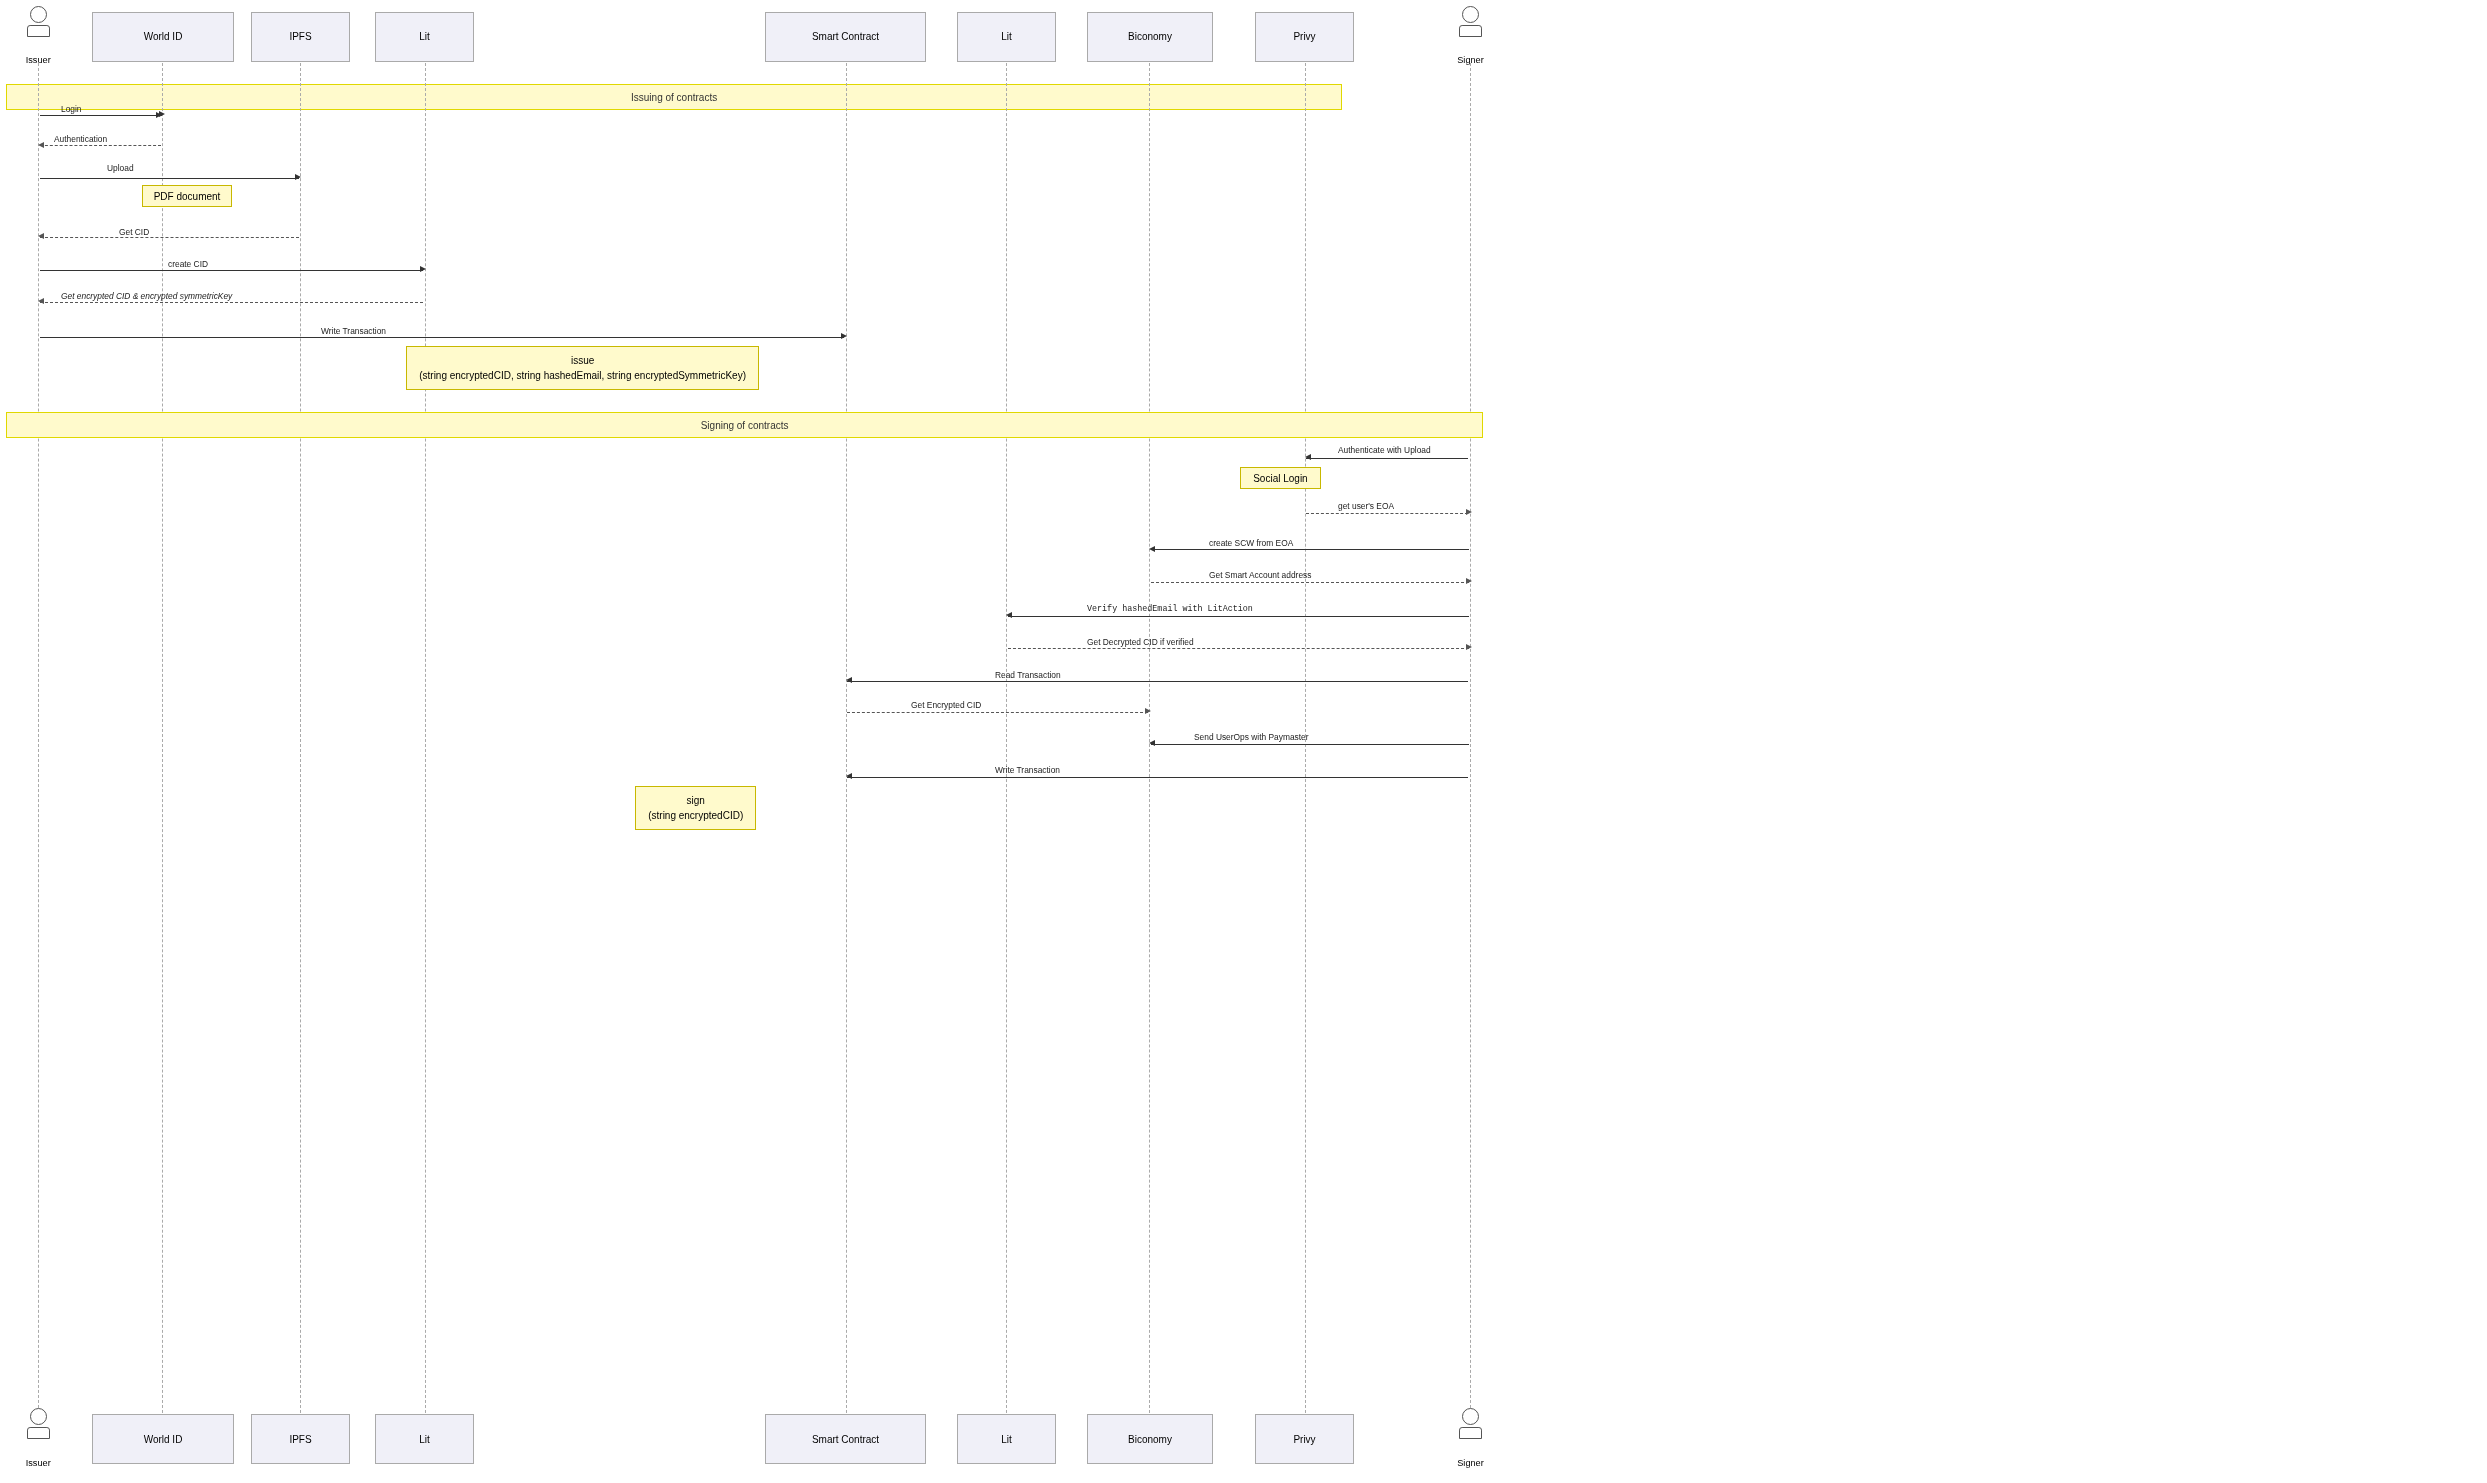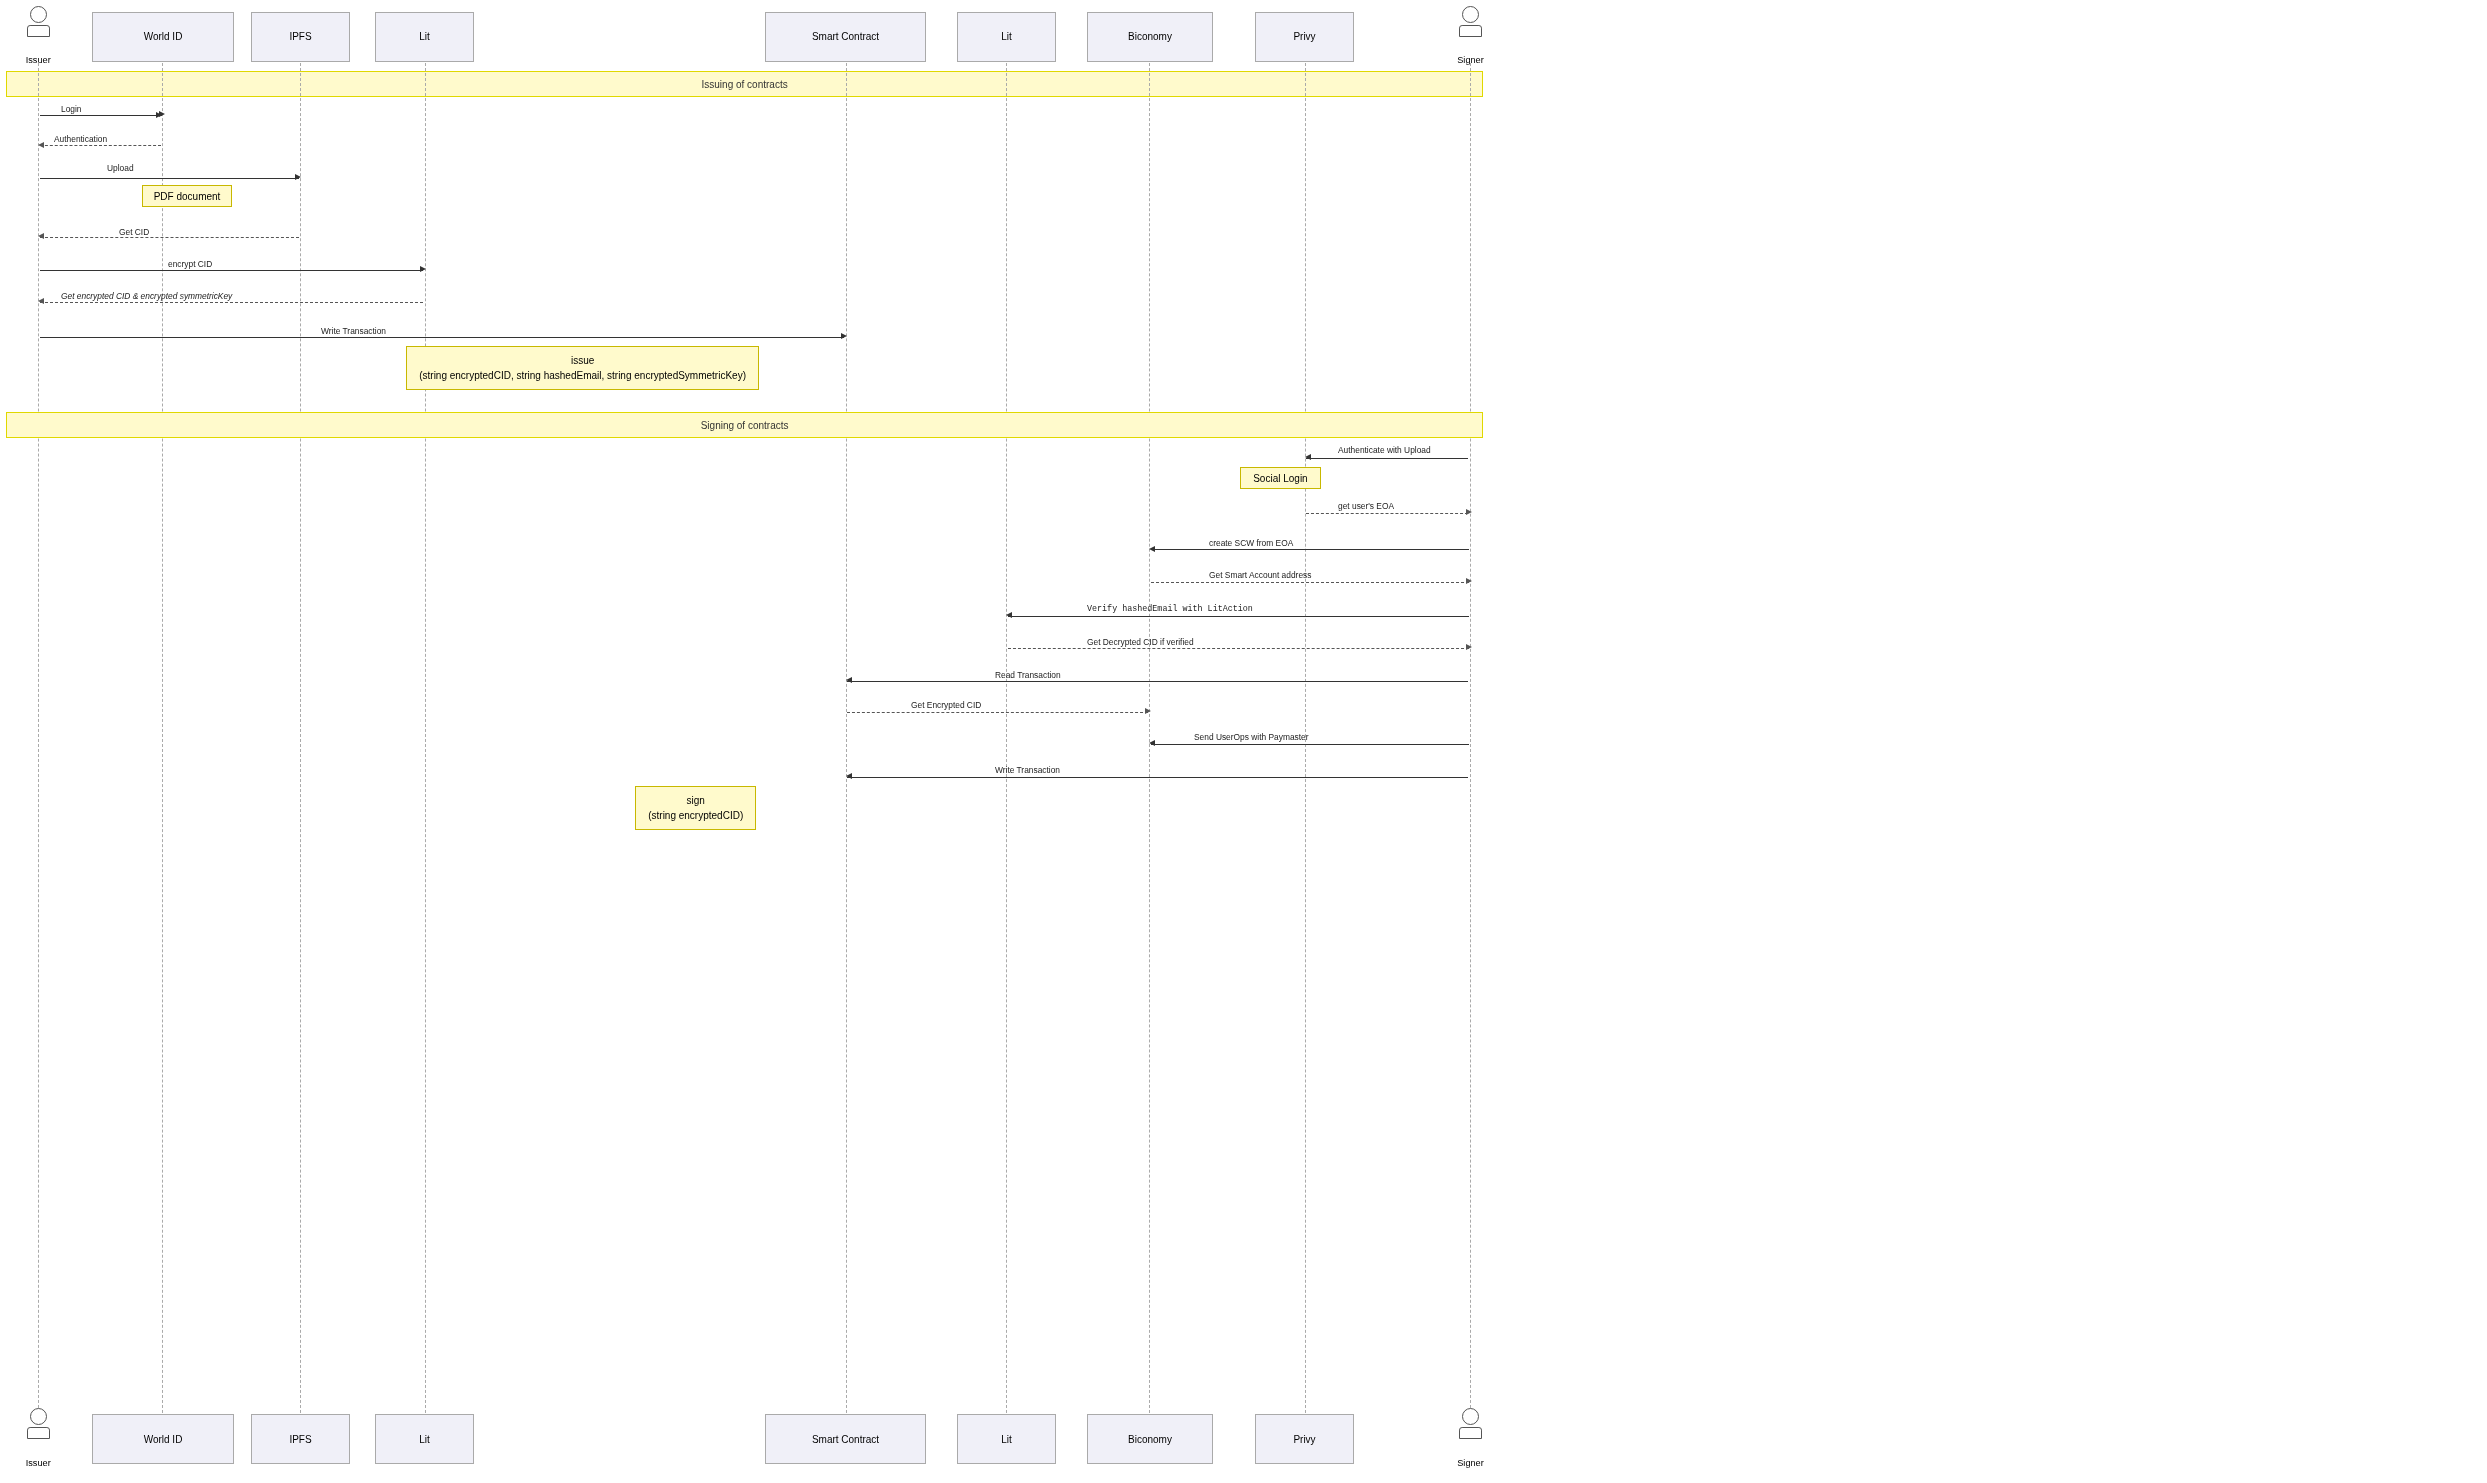--- a/index.html
+++ b/index.html
@@ -124,21 +124,21 @@
   <div class="actor-box" style="left:1255px;top:11.5px;width:99px;height:50px;display:flex;align-items:center;justify-content:center;">
     <span style="font-size:10px;">Privy</span>
   </div>
 
   <div style="position:absolute; left:1440px; top:6.1px; text-align:center; width:61px;">
     <div class="person-head" style="width:17px;height:17px;border-radius:50%;border:1.5px solid #555;background:#fff;margin:0 auto;"></div>
     <div class="person-body" style="width:23px;height:12.2px;border:1.5px solid #555;border-radius:3.1px 3.1px 0 0;background:#fff;margin:1.5px auto 0;"></div>
   </div>
   <div style="position:absolute;left:1440px;top:55px;width:61px;text-align:center;font-size:9.2px;">Signer</div>
 
-  <div class="section-banner" style="left:6.1px;top:71px;width:1477px;height:26px;">
+  <div class="section-banner" style="left:6.1px;top:84px;width:1336px;height:26px;">
     <span style="font-size:10px;">Issuing of contracts</span>
   </div>
 
   <div class="lifeline" style="left:38px;top:63px;height:1355px;"></div>
 
   <div class="lifeline" style="left:162px;top:63px;height:1355px;"></div>
 
   <div class="lifeline" style="left:300px;top:63px;height:1355px;"></div>
 
   <div class="lifeline" style="left:425px;top:63px;height:1355px;"></div>
@@ -170,21 +170,21 @@
   <div class="note-box" style="left:142px;top:185px;padding:4.6px 10.7px;">
     <span>PDF document</span>
   </div>
 
   <div style="position:absolute;left:40px;top:237px;width:259px;height:0.8px;border-top:0.8px dashed #555;"></div>
   <div style="position:absolute;left:38px;top:233px;border-top:3.8px solid transparent;border-bottom:3.8px solid transparent;border-right:6.1px solid #555;"></div>
   <div class="arrow-label" style="left:119px;top:227px;">Get CID</div>
 
   <div style="position:absolute;left:40px;top:270px;width:383px;height:0.8px;background:#333;"></div>
   <div style="position:absolute;left:420px;top:266px;border-top:3.8px solid transparent;border-bottom:3.8px solid transparent;border-left:6.1px solid #333;"></div>
-  <div class="arrow-label" style="left:168px;top:259px;">encrypt CID</div>
+  <div class="arrow-label" style="left:168px;top:259px;">create CID</div>
 
   <div style="position:absolute;left:40px;top:302px;width:383px;height:0.8px;border-top:0.8px dashed #555;"></div>
   <div style="position:absolute;left:38px;top:298px;border-top:3.8px solid transparent;border-bottom:3.8px solid transparent;border-right:6.1px solid #555;"></div>
   <div class="arrow-label" style="left:61px;top:291px;font-style:italic;">Get encrypted CID &amp; encrypted symmetricKey</div>
 
   <div style="position:absolute;left:40px;top:337px;width:804px;height:0.8px;background:#333;"></div>
   <div style="position:absolute;left:841px;top:333px;border-top:3.8px solid transparent;border-bottom:3.8px solid transparent;border-left:6.1px solid #333;"></div>
   <div class="arrow-label" style="left:321px;top:326px;">Write Transaction</div>
 
   <div class="note-box" style="left:406px;top:346px;padding:6.1px 12.2px;line-height:1.5;">

